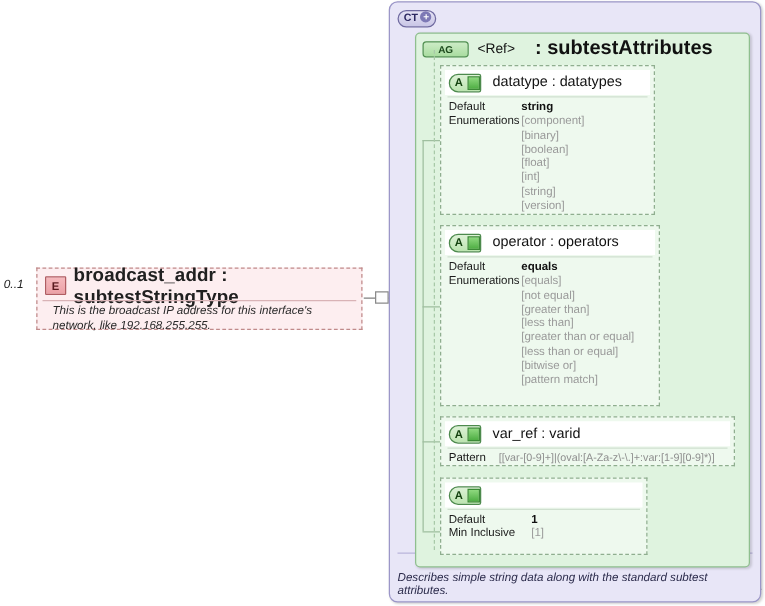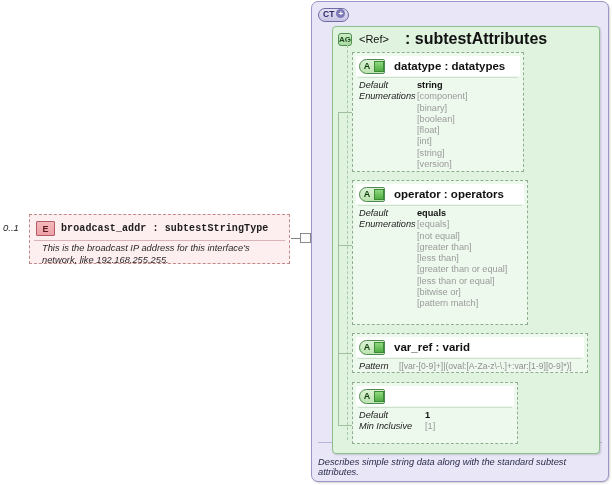--- a/index.html
+++ b/index.html
@@ -29,21 +29,21 @@
   .badge-e{
     width:19px;height:15px;box-sizing:border-box;
     border:1px solid #b05c62;
     background:linear-gradient(180deg,#f5b9bd 0%,#eca0a6 100%);
     color:#5a1a1e;font-size:9px;font-weight:bold;
     display:flex;align-items:center;justify-content:center;
     margin-right:6px;margin-left:3px;
     border-radius:1px;
   }
   #element-title{
-    font-size:10px;font-weight:bold;color:#202020;letter-spacing:.1px;font-family:Liberation Mono, monospace;
+    font-size:15px;font-weight:bold;color:#202020;letter-spacing:.1px;
   }
   #element-divider{
     position:absolute;left:4px;right:4px;top:25px;height:1px;background:#d9b3b6;
   }
   #element-doc{
     position:absolute;left:12px;right:6px;top:28px;
     font-size:9.3px;font-style:italic;color:#2a2a2a;line-height:11.5px;
   }
   #occurs{
     left:3px;top:222px;font-size:9.5px;font-style:italic;color:#222;
@@ -102,21 +102,21 @@
     border:1px solid #8fbf8f;
     background:#dff3df;
     border-radius:4px;
     box-sizing:border-box;
     box-shadow:1px 1px 2px rgba(0,0,0,.15);
   }
   #ag-header{
     position:absolute;left:5px;top:3px;height:18px;display:flex;align-items:center;
   }
   .badge-ag{
-    width:14px;height:13px;box-sizing:border-box;
+    width:37px;height:13px;box-sizing:border-box;
     border:1px solid #4f8f4f;
     background:linear-gradient(180deg,#cdecc6 0%,#a9dca0 100%);
     border-radius:3px;
     color:#1d4a1d;font-size:8px;font-weight:bold;
     display:flex;align-items:center;justify-content:center;
     margin-right:7px;
   }
   #ag-ref{font-size:11px;color:#111;}
   #ag-type{font-size:16px;font-weight:bold;color:#111;margin-left:16px;}
 
@@ -148,31 +148,31 @@
     width:12px;text-align:center;font-size:9px;font-weight:bold;color:#14420f;
     margin-left:1px;
   }
   .badge-a .a-chip{
     width:10px;height:11px;
     background:linear-gradient(180deg,#8fd97f 0%,#4fae44 100%);
     border:1px solid #3c8a36;
     box-sizing:border-box;
     margin-left:1px;
   }
-  .attr-title{font-size:11.5px;font-weight:bold;color:#111;}
+  .attr-title{font-size:11.5px;font-weight:normal;color:#111;}
   .attr-div{
     position:absolute;left:5px;right:5px;top:24px;height:1px;background:#cfe0cf;
   }
   .prop-table{
     position:absolute;left:6px;top:27px;right:4px;
     font-size:9.2px;line-height:11.3px;
   }
   .prop-row{display:flex;}
   .prop-label{
-    width:58px;flex:none;font-style:italic;color:#1a1a1a;
+    width:58px;flex:none;color:#1a1a1a;
   }
   .prop-val{color:#111;font-weight:bold;}
   .enum-val{color:#9a9a9a;font-weight:normal;}
   .pattern-val{
     color:#8e8e8e;font-weight:normal;font-size:8.6px;
     font-family:"Liberation Sans", sans-serif;
   }
 
   
   #attr-datatype{left:352px;top:52px;width:172px;height:120px;}

